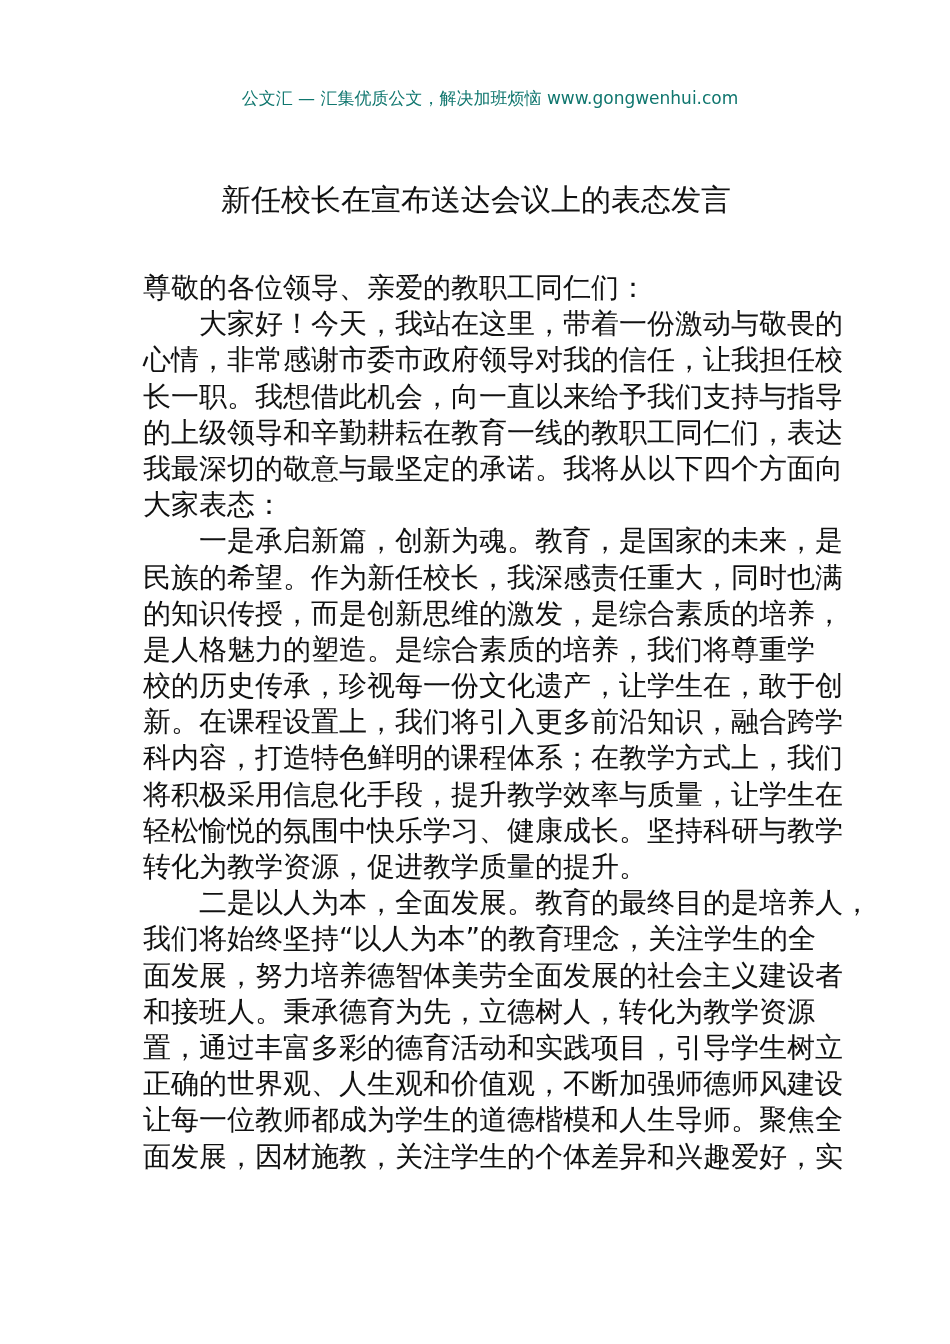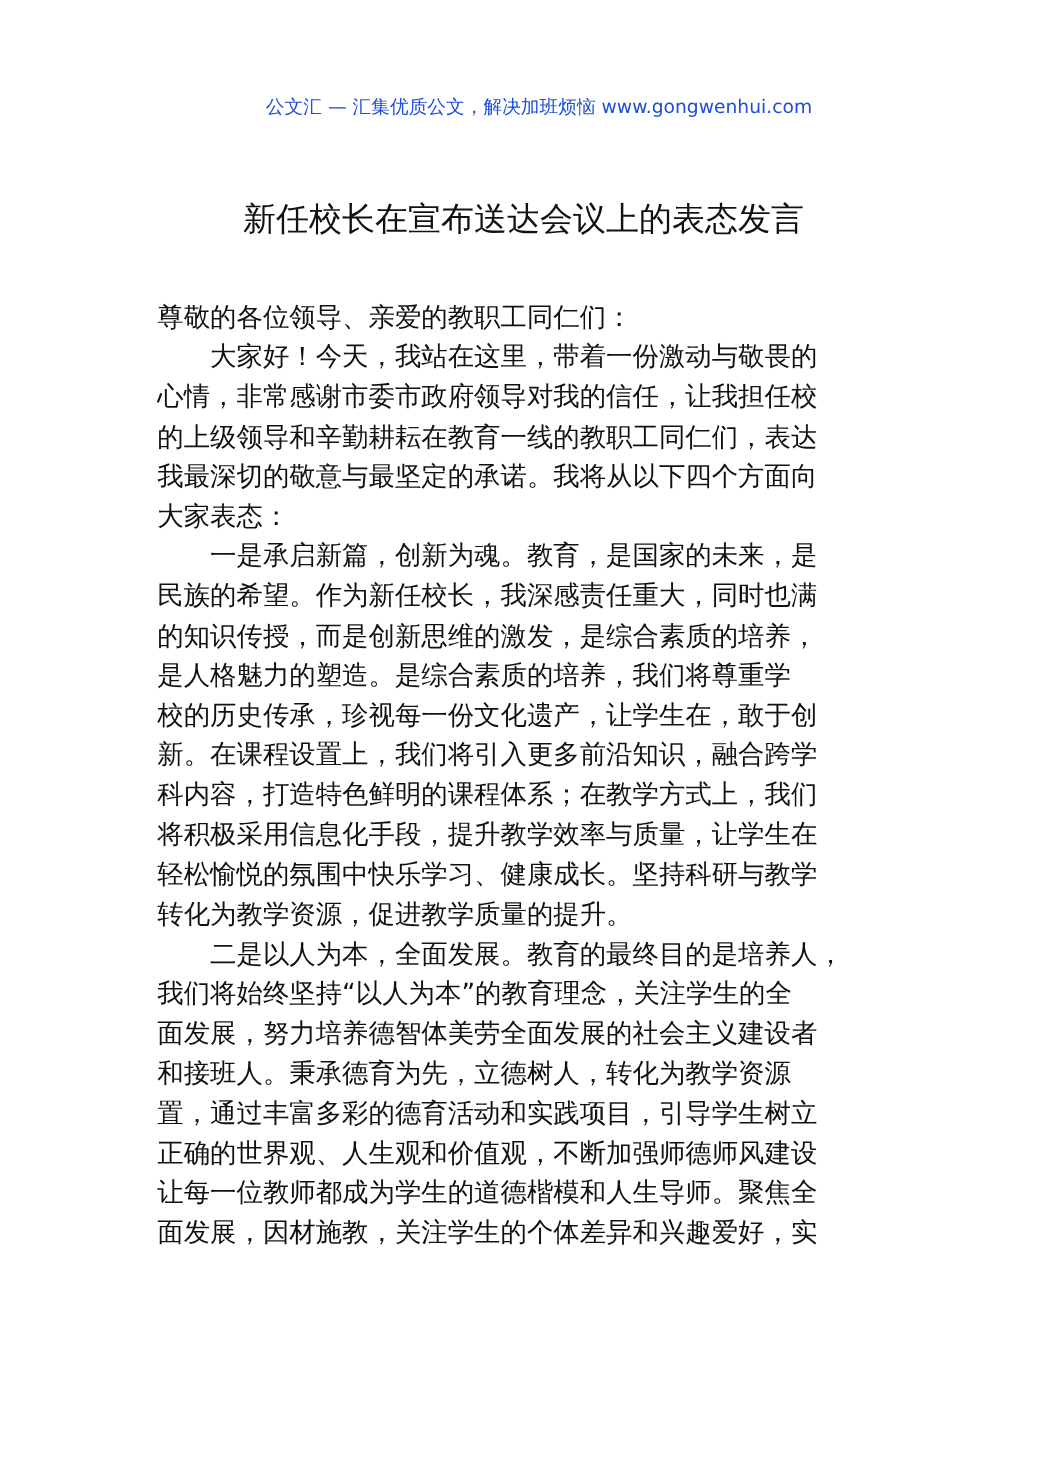--- a/index.html
+++ b/index.html
@@ -23,21 +23,21 @@
       background: #ffffff;
     }
     .watermark {
       position: absolute;
       top: 86px;
       left: 0;
       width: 950px;
       text-align: center;
       font-size: 17px;
       line-height: 24px;
-      color: #1d4ed8;
+      color: #0f766e;
       padding-left: 30px;
       box-sizing: border-box;
       white-space: nowrap;
     }
     .title {
       position: absolute;
       top: 178px;
       left: 0;
       width: 950px;
       text-align: center;
@@ -46,21 +46,21 @@
       color: #111111;
       white-space: nowrap;
       padding-left: 2px;
       box-sizing: border-box;
     }
     .body-text {
       position: absolute;
       top: 270px;
       left: 143px;
       width: 680px;
-      font-size: 24px;
+      font-size: 28px;
       line-height: 36.2px;
       color: #111111;
     }
     .line {
       display: block;
       height: 36.2px;
       white-space: nowrap;
       overflow: visible;
     }
   </style>
@@ -69,20 +69,21 @@
 
 <div class="page">
   <div class="watermark">公文汇 — 汇集优质公文，解决加班烦恼 www.gongwenhui.com</div>
 
   <div class="title">新任校长在宣布送达会议上的表态发言</div>
 
   <div class="body-text">
     <span class="line">尊敬的各位领导、亲爱的教职工同仁们：</span>
     <span class="line">　　大家好！今天，我站在这里，带着一份激动与敬畏的</span>
     <span class="line">心情，非常感谢市委市政府领导对我的信任，让我担任校</span>
+    <span class="line">长一职。我想借此机会，向一直以来给予我们支持与指导</span>
     <span class="line">的上级领导和辛勤耕耘在教育一线的教职工同仁们，表达</span>
     <span class="line">我最深切的敬意与最坚定的承诺。我将从以下四个方面向</span>
     <span class="line">大家表态：</span>
     <span class="line">　　一是承启新篇，创新为魂。教育，是国家的未来，是</span>
     <span class="line">民族的希望。作为新任校长，我深感责任重大，同时也满</span>
     <span class="line">的知识传授，而是创新思维的激发，是综合素质的培养，</span>
     <span class="line">是人格魅力的塑造。是综合素质的培养，我们将尊重学</span>
     <span class="line">校的历史传承，珍视每一份文化遗产，让学生在，敢于创</span>
     <span class="line">新。在课程设置上，我们将引入更多前沿知识，融合跨学</span>
     <span class="line">科内容，打造特色鲜明的课程体系；在教学方式上，我们</span>

